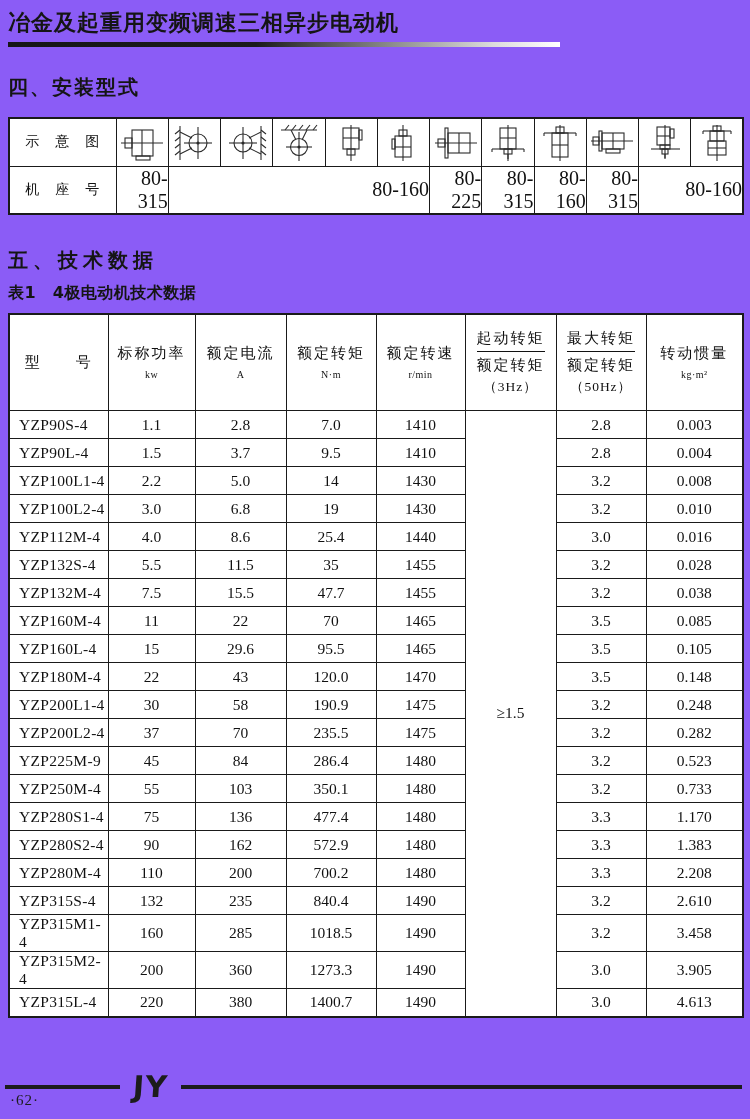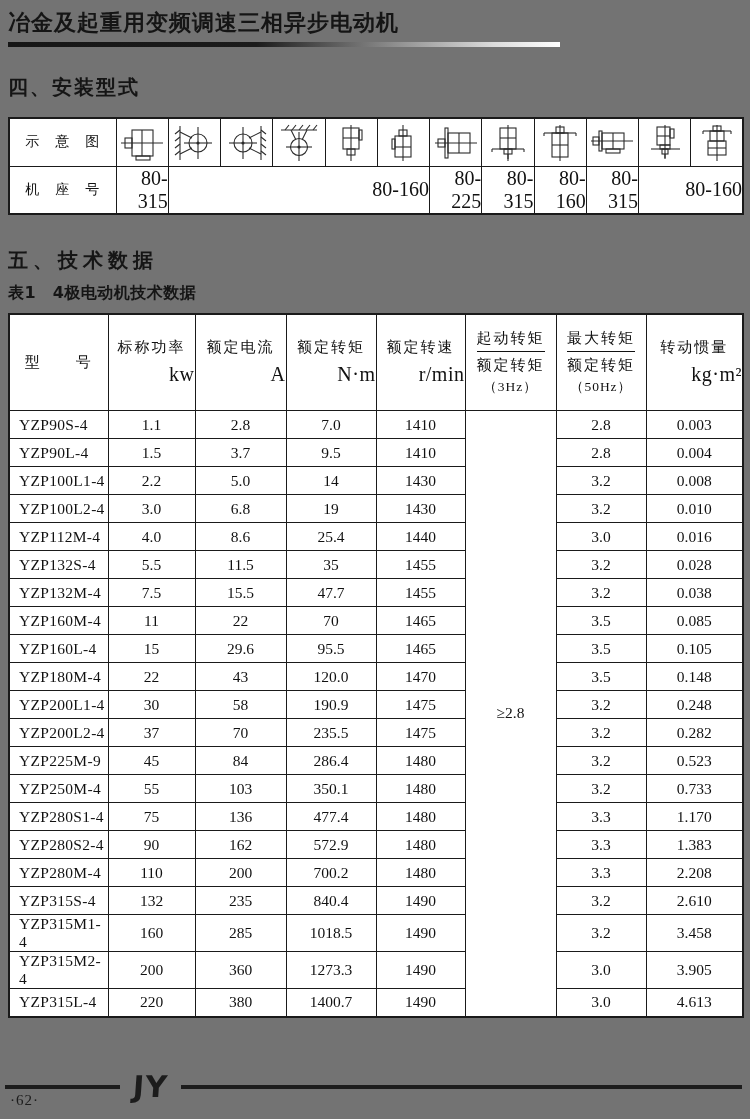--- a/index.html
+++ b/index.html
@@ -1,20 +1,20 @@
 <!DOCTYPE html>
 <html><head>
 <meta charset="utf-8">
 <style>
   * { box-sizing: border-box; }
   html,body { margin:0; padding:0; background:#ffffff; }
   .page {
     position: relative;
     width: 750px; height: 1119px;
-    background: #737373;
+    background: #8b5cf6;
     color: #111;
     font-family: "Liberation Serif", "DejaVu Serif", serif;
     overflow: hidden;
   }
   
   .doc-title {
     margin: 0; padding: 8px 0 0 8px;
     font-family: "DejaVu Sans", "Liberation Sans", sans-serif;
     font-size: 22px; font-weight: bold; letter-spacing: 1px;
     line-height: 30px; color: #151515;
@@ -48,21 +48,21 @@
   .install-table .mtype  { font-family: "Liberation Serif", serif; font-size: 14.5px; }
   .install-table .frame  { font-family: "Liberation Serif", serif; font-size: 20px; text-align: right; }
   svg.mnt { display: block; margin: 2px auto 0 auto; }
   svg.mnt * { stroke: #2b2b2b; stroke-width: 1.1; fill: none; }
   svg.mnt .fl { fill: #2b2b2b; stroke: none; }
   
   .tech-table { margin: 9px 0 0 8px; width: 734px; border: 2px solid #1a1a1a; }
   .tech-table thead tr { height: 97px; }
   .tech-table tbody tr { height: 28px; }
   .tech-table th { font-weight: normal; font-size: 15px; letter-spacing: 2px; }
-  .tech-table th .unit { font-family: "Liberation Serif", serif; font-size: 20px; letter-spacing: 0.5px; margin-top: 6px; text-align: right; }
+  .tech-table th .unit { font-family: "Liberation Serif", serif; font-size: 10px; letter-spacing: 0.5px; margin-top: 6px; }
   .frac { display: inline-block; line-height: 20px; }
   .frac .den { border-top: 1.2px solid #111; margin-top: 3px; padding-top: 3px; }
   .cond { margin-top: 3px; font-size: 13.5px; letter-spacing: 1px; font-family: "Liberation Serif", serif; }
   .tech-table td { font-family: "Liberation Serif", serif; font-size: 15.5px; }
   .tech-table td.model-cell { text-align: left; padding-left: 9px; letter-spacing: 0.3px; }
   .tech-table td.merged-cell { font-size: 15.5px; }
   
   .footer {
     position: absolute; left: 5px; right: 8px; top: 1074px;
     display: flex; align-items: center; height: 26px;
@@ -303,21 +303,21 @@
         </th>
       </tr>
     </thead>
     <tbody id="tech-tbody">
         <tr>
           <td class="model-cell">YZP90S-4</td>
           <td>1.1</td>
           <td>2.8</td>
           <td>7.0</td>
           <td>1410</td>
-          <td class="merged-cell" rowspan="21">≥2.8</td>
+          <td class="merged-cell" rowspan="21">≥1.5</td>
           <td>2.8</td>
           <td>0.003</td>
         </tr>
         <tr>
           <td class="model-cell">YZP90L-4</td>
           <td>1.5</td>
           <td>3.7</td>
           <td>9.5</td>
           <td>1410</td>
           <td>2.8</td>

